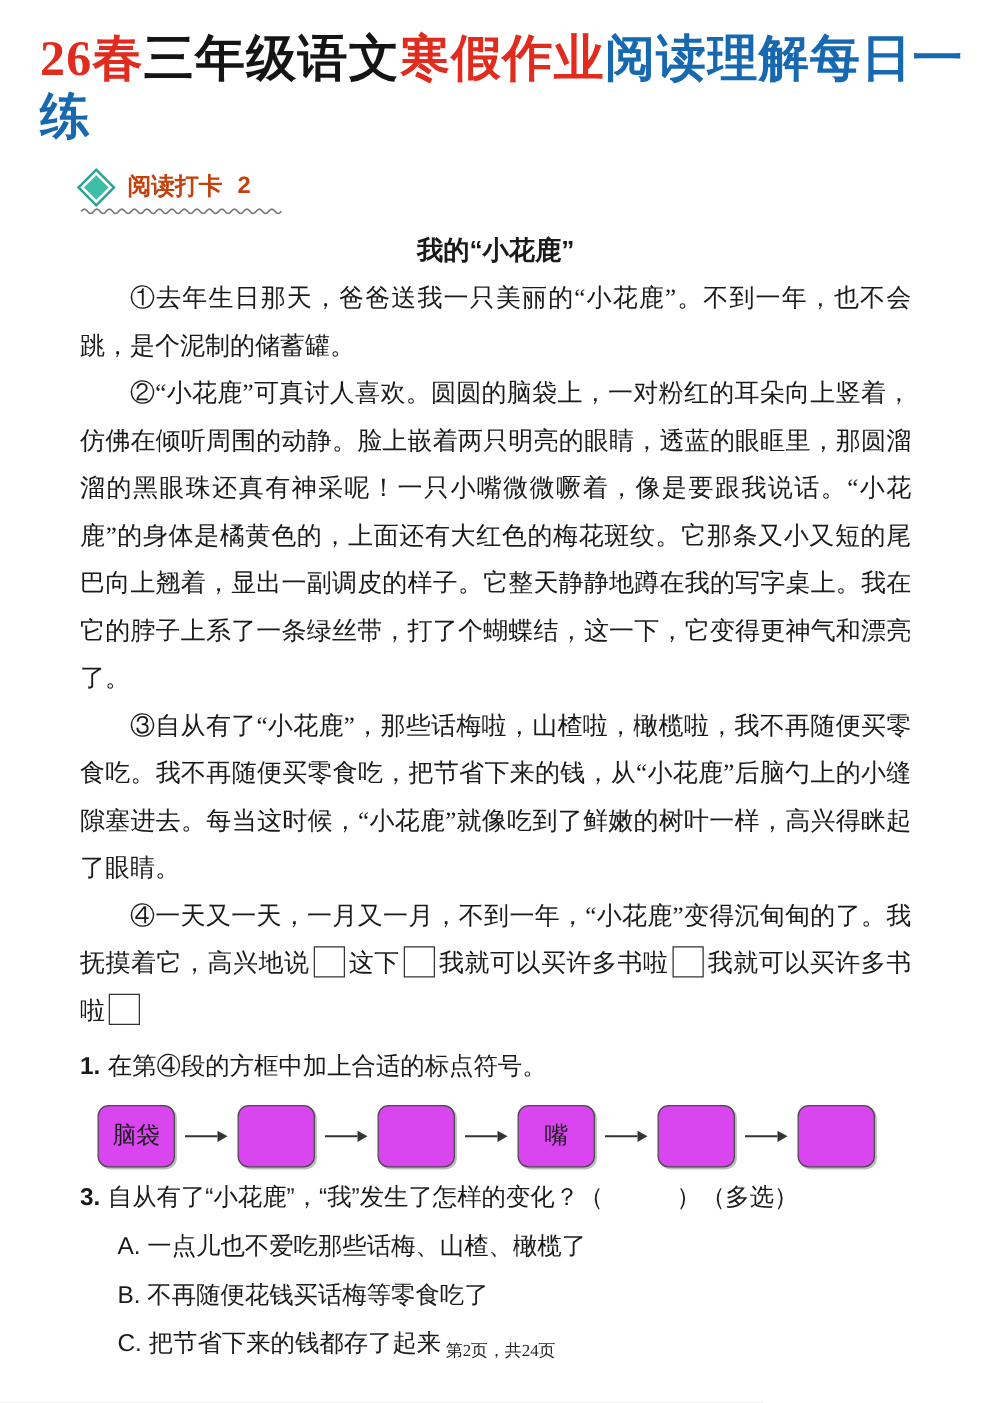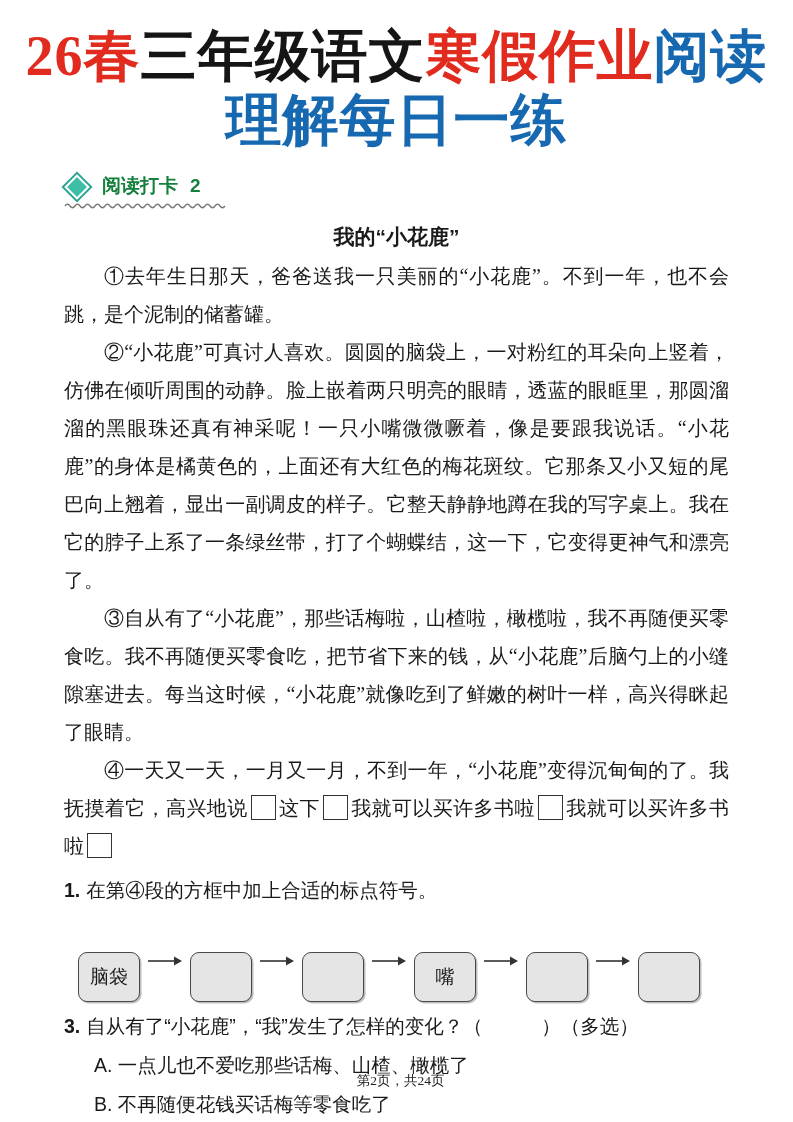--- a/index.html
+++ b/index.html
@@ -10,36 +10,37 @@
     background:#ffffff;
     box-sizing:border-box;
     font-family:"Liberation Serif",serif;
     color:#1a1a1a;
     overflow:hidden;
   }
   
   .main-title{
     margin:0;
     padding-top:24px;
-    text-align:center;
-    font-size:56px;
+    text-align:left;
+    font-size:40px;
     font-weight:900;
     letter-spacing:1px;
     font-family:"Liberation Serif",serif;
     line-height:1.15;
+    padding-left:32px;
   }
   .section-badge{
     position:relative;
     margin:20px 0 0 64px;
     display:inline-block;
     padding:0 4px 10px 0;
     font-family:"Liberation Sans",sans-serif;
     font-weight:bold;
     font-size:19px;
-    color:#15803d;
+    color:#c2410c;
   }
   .badge-row{display:flex;align-items:center;gap:12px;}
   .diamond{
     display:inline-block;
     width:14px;height:14px;
     background:#3cbfa6;
     border:2px solid #ffffff;
     box-shadow:0 0 0 2px #2aa391;
     transform:rotate(45deg);
     margin:2px 4px 0 4px;
@@ -84,24 +85,23 @@
     margin:16px 0 6px 14px;
     gap:7px;
   }
   .flow-box{
     width:60px;height:48px;
     border:1.6px solid #4a4a4a;
     border-radius:9px;
     box-shadow:1.5px 1.5px 0 0 #bdbdbd;
     display:flex;align-items:center;justify-content:center;
     font-size:19px;
-    font-family:Liberation Serif, serif;
-    background:#e5e5e5;
+    font-family:Liberation Mono, monospace;
+    background:#d946ef;
     flex:0 0 auto;
-    margin-top:31px;
   }
   .flow-arrow{flex:0 0 auto;}
   .options{margin:4px 0 0 30px;}
   .option{margin-top:9px;line-height:30px;}
   
   .footer{
     position:absolute;
     left:4px;bottom:32px;
     width:100%;
     text-align:center;

